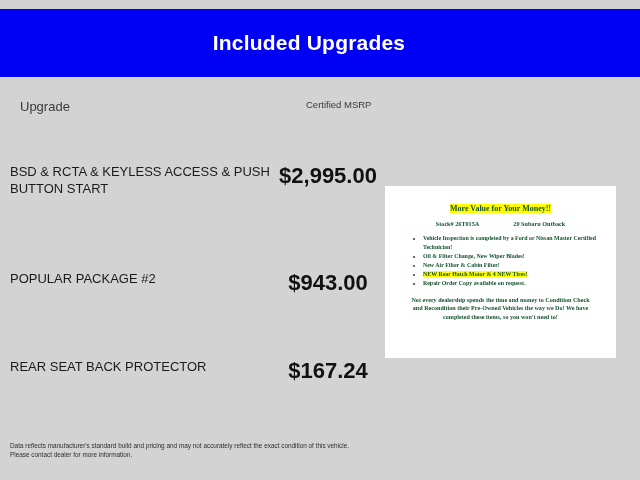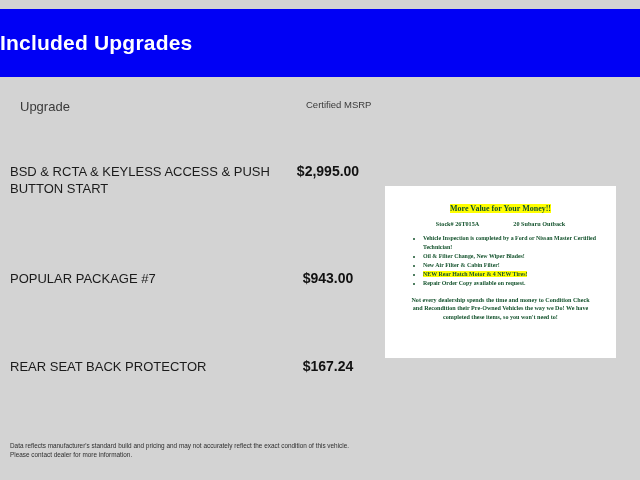--- a/index.html
+++ b/index.html
@@ -23,21 +23,21 @@
   
   .header {
     position: absolute;
     left: 0;
     top: 9px;
     width: 640px;
     height: 68px;
     background: #0000f5;
     display: flex;
     align-items: center;
-    justify-content: flex-start;
+    justify-content: center;
   }
   .header-title {
     color: #ffffff;
     font-size: 21px;
     font-weight: bold;
     padding-right: 22px;
     letter-spacing: 0.2px;
   }
   
   .col-head-upgrade {
@@ -66,21 +66,21 @@
     width: 262px;
     font-size: 13px;
     color: #1b1b1b;
     line-height: 17px;
   }
   .row-price {
     position: absolute;
     left: 268px;
     width: 120px;
     text-align: center;
-    font-size: 14px;
+    font-size: 22px;
     font-weight: bold;
     color: #111111;
   }
   #row0 { top: 163px; height: 40px; }
   #row1 { top: 270px; height: 30px; }
   #row2 { top: 358px; height: 30px; }
 
   
   .card {
     position: absolute;
@@ -154,21 +154,21 @@
 
   <div class="col-head-upgrade">Upgrade</div>
   <div class="col-head-msrp">Certified MSRP</div>
 
   <div class="row" id="row0">
     <div class="row-name">BSD &amp; RCTA &amp; KEYLESS ACCESS &amp; PUSH BUTTON START</div>
     <div class="row-price">$2,995.00</div>
   </div>
 
   <div class="row" id="row1">
-    <div class="row-name">POPULAR PACKAGE #7</div>
+    <div class="row-name">POPULAR PACKAGE #2</div>
     <div class="row-price">$943.00</div>
   </div>
 
   <div class="row" id="row2">
     <div class="row-name">REAR SEAT BACK PROTECTOR</div>
     <div class="row-price">$167.24</div>
   </div>
 
   <div class="card">
     <div class="card-title">

